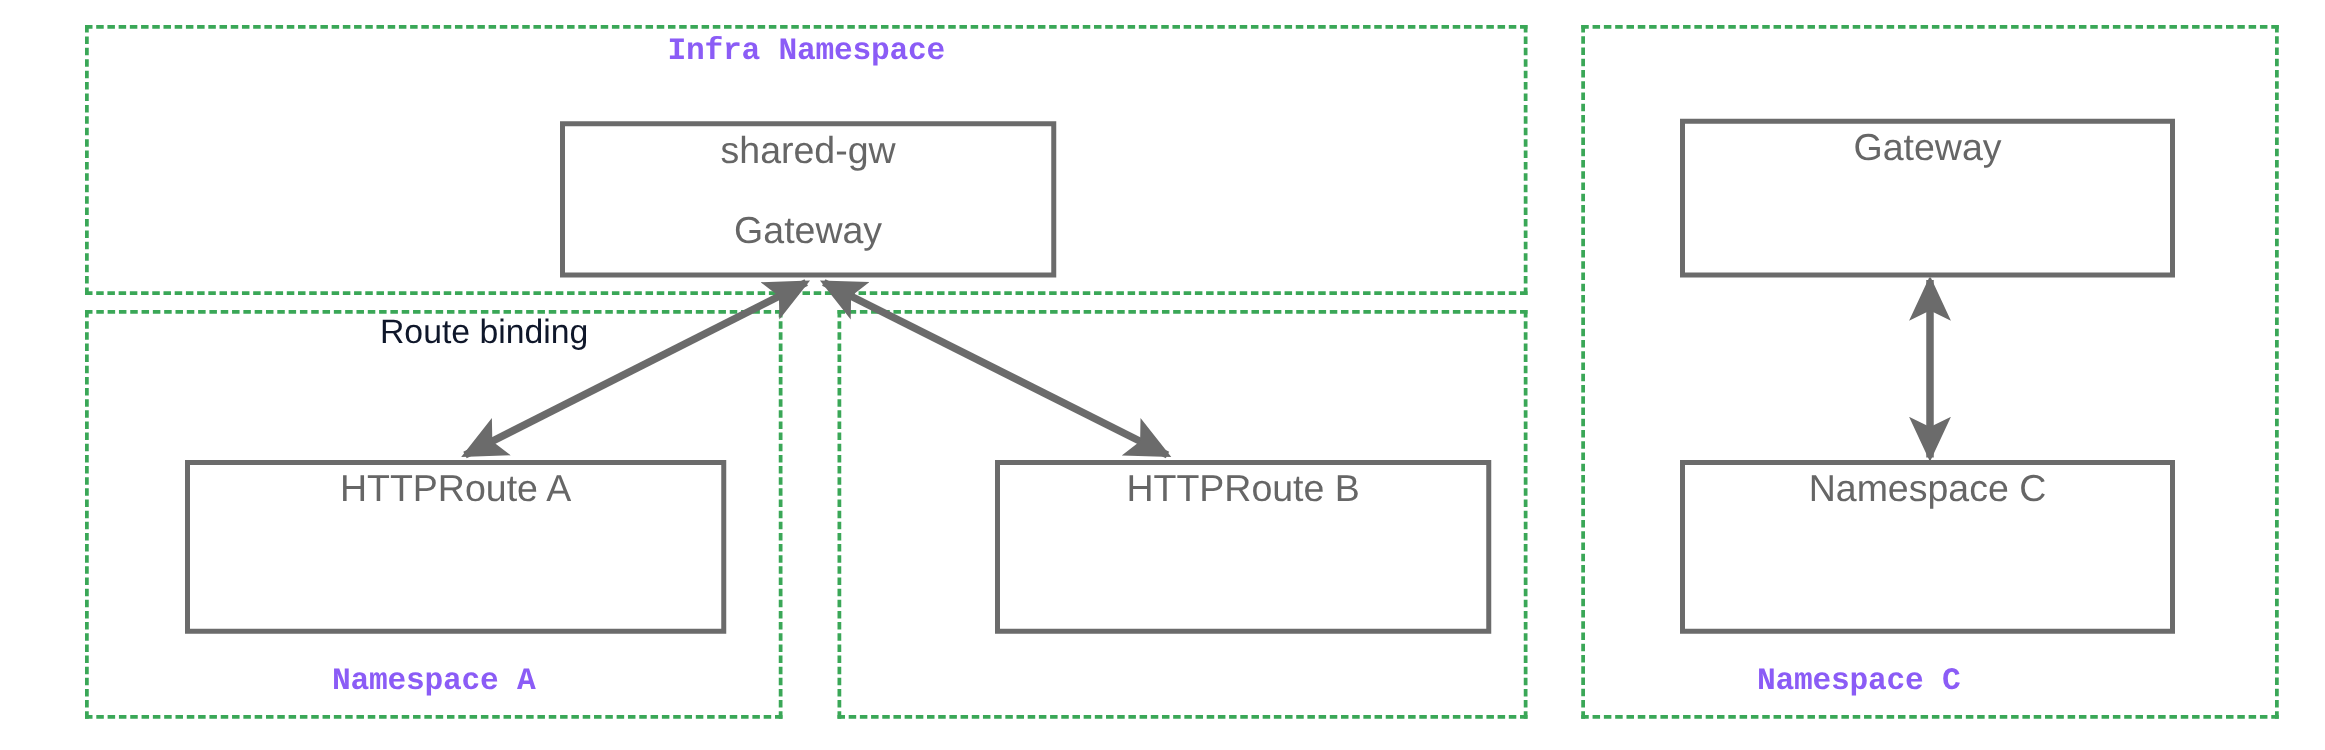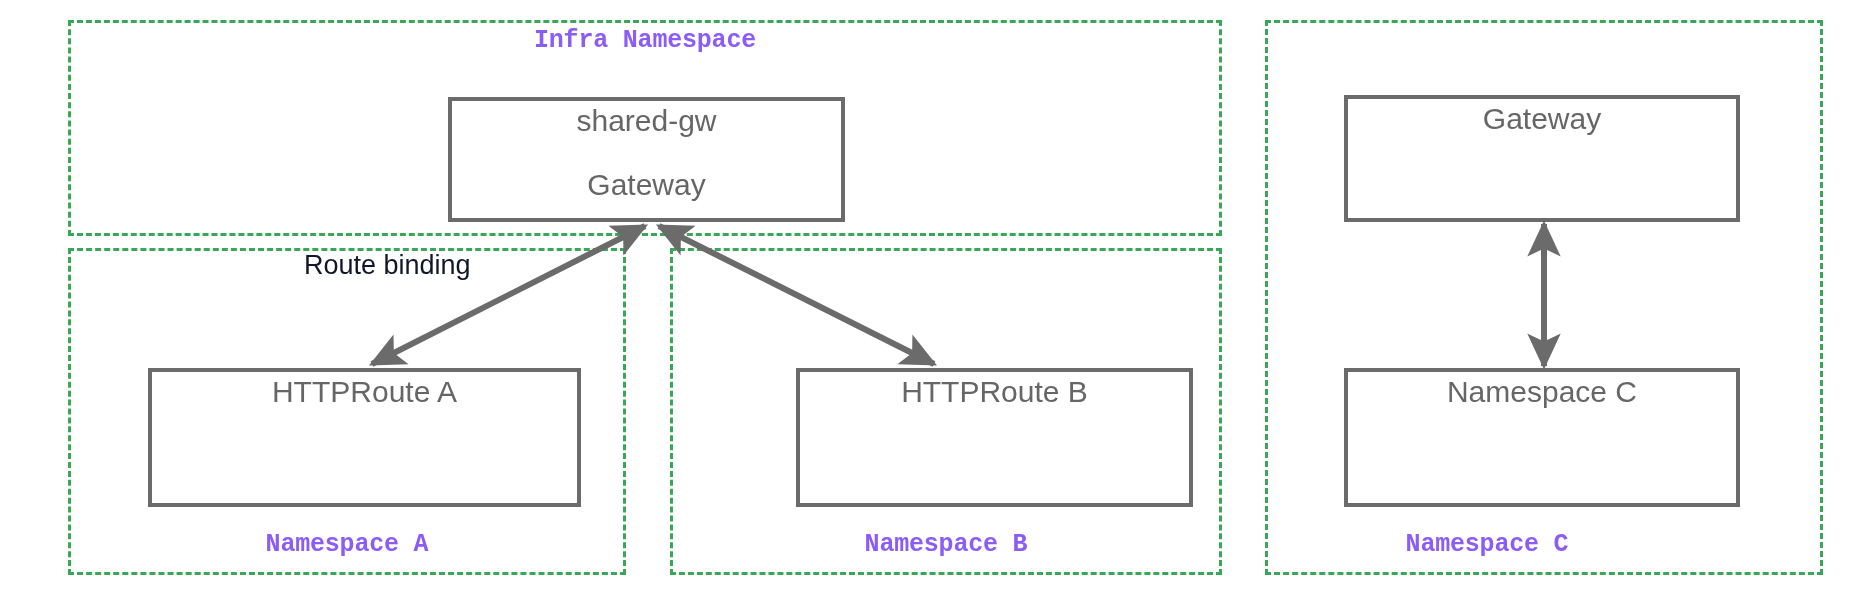--- a/index.html
+++ b/index.html
@@ -76,21 +76,20 @@
 
 <div id="canvas">
 
   <div class="ns-box" style="left:68px; top:20px; width:1154px; height:216px;"></div>
   <div class="ns-box" style="left:68px; top:248px; width:558px; height:327px;"></div>
   <div class="ns-box" style="left:670px; top:248px; width:552px; height:327px;"></div>
   <div class="ns-box" style="left:1265px; top:20px; width:558px; height:555px;"></div>
 
   <div class="ns-label" style="left:68px; top:26px; width:1154px;">Infra Namespace</div>
   <div class="ns-label" style="left:68px; top:530px; width:558px;">Namespace A</div>
-  <div class="ns-label" style="left:670px; top:530px; width:552px;">Namespace B</div>
   <div class="ns-label" style="left:1208px; top:530px; width:558px;">Namespace C</div>
 
   <svg id="arrows" viewBox="0 0 1860 600" xmlns="http://www.w3.org/2000/svg">
     <defs>
       <marker id="ah" viewBox="0 0 12 12" refX="10.5" refY="6" markerWidth="6.2" markerHeight="6.2" orient="auto-start-reverse">
         <path d="M 0 0.6 L 11.6 6 L 0 11.4 L 2.6 6 Z" fill="#6b6b6b"></path>
       </marker>
     </defs>
 
     <line x1="372" y1="364" x2="645" y2="226" stroke="#6b6b6b" stroke-width="6" marker-start="url(#ah)" marker-end="url(#ah)"></line>

